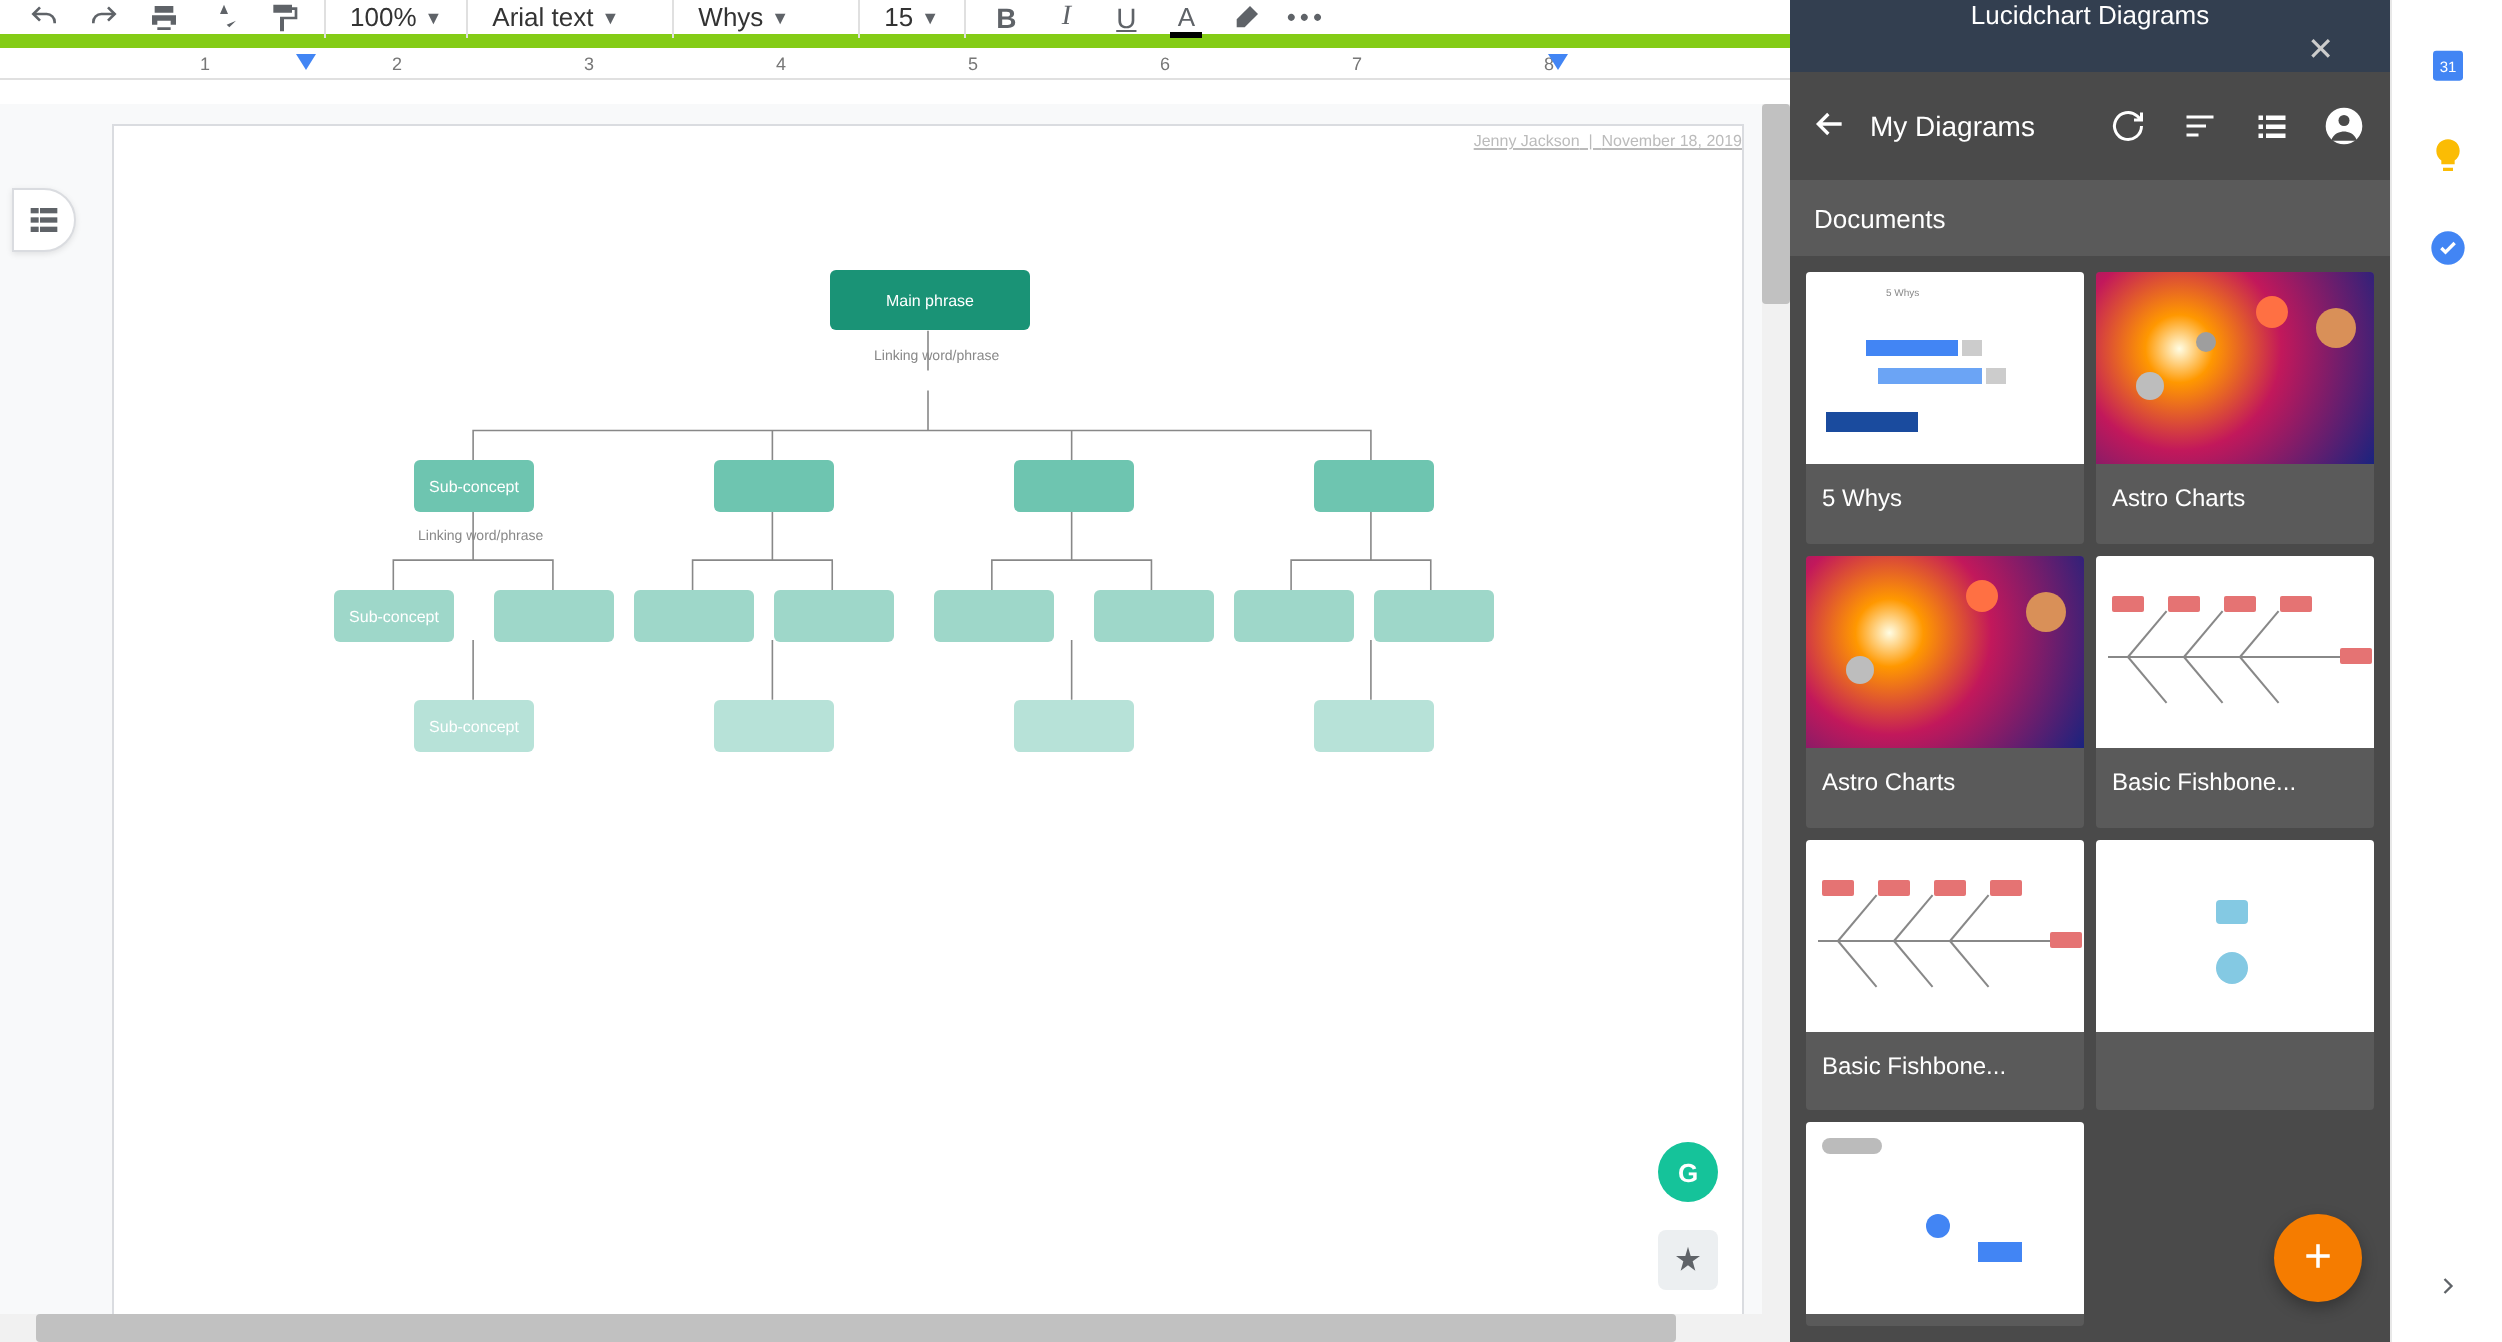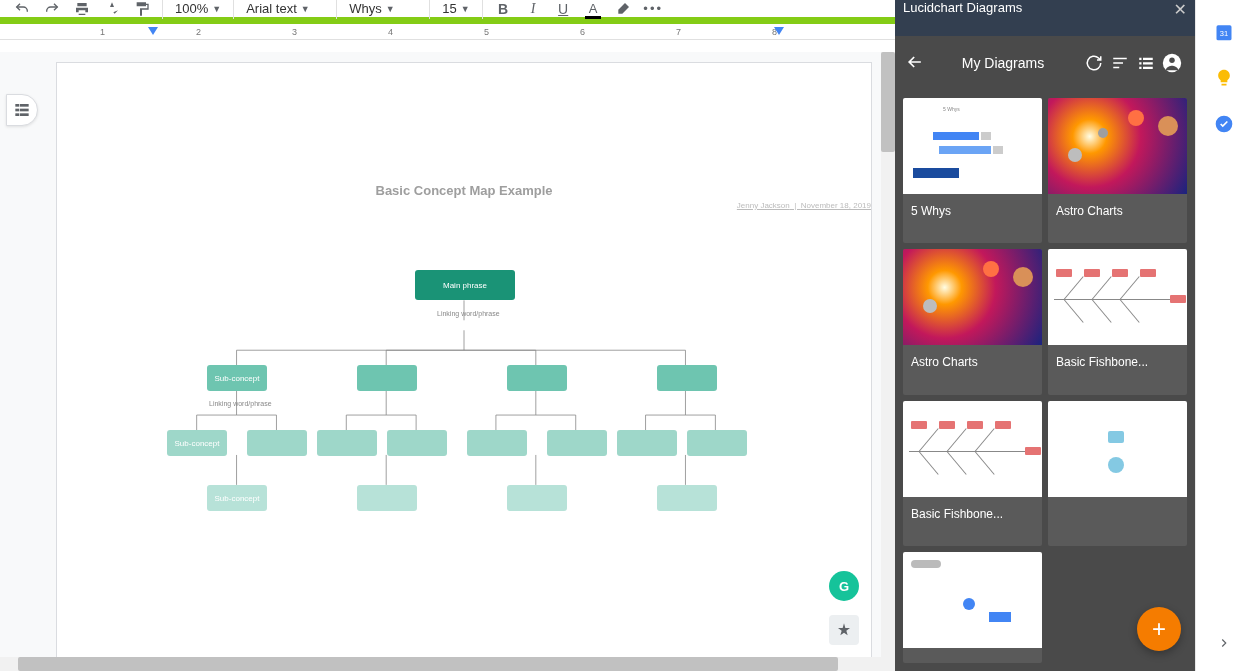--- a/index.html
+++ b/index.html
@@ -38,23 +38,23 @@
 .cm-box { position:absolute; border-radius:3px; display:flex; align-items:center; justify-content:center; font-size:8px; color:#fff; }
 .cm-main { background:#1a9376; width:100px; height:30px; }
 .cm-sub { background:#6ec5b0; width:60px; height:26px; }
 .cm-leaf { background:#9ed7c9; width:60px; height:26px; }
 .cm-leaf2 { background:#b7e2d8; width:60px; height:26px; }
 .cm-label { position:absolute; font-size:7px; color:#888; }
 svg.lines { position:absolute; top:0; left:0; width:100%; height:100%; pointer-events:none; }
 
 
 .sidepanel { position: absolute; top: 0; right: 56px; width: 300px; height: 671px; background: #4a4a4a; color: #fff; display:flex; flex-direction:column; }
-.sp-header { height: 36px; background: #333f50; display:flex; align-items:flex-start; padding:0 8px; font-size:13px; font-weight:500; }
+.sp-header { height: 36px; background: #333f50; display:flex; align-items:center; padding:0 28px; font-size:13px; font-weight:500;flex-direction:column; }
 .sp-header .close { margin-left:auto; cursor:pointer; font-size:16px; color:#ccc; }
-.sp-nav { height: 54px; display:flex; align-items:center; padding:0 10px; gap:0;text-align:center; }
+.sp-nav { height: 54px; display:flex; align-items:center; padding:0 10px; gap:10px; }
 .sp-nav .back { cursor:pointer; }
 .sp-nav .title { font-size:14px; font-weight:500; flex:1; }
 .sp-nav .icon { width:26px; height:26px; display:flex; align-items:center; justify-content:center; cursor:pointer; color:#eee; }
 .sp-section { height:38px; background:#5a5a5a; display:flex; align-items:center; padding:0 12px; font-size:13px; }
 .sp-grid { flex:1; overflow-y:auto; padding:8px; display:grid; grid-template-columns:1fr 1fr; gap:6px; }
 .sp-card { background:#5a5a5a; border-radius:2px; overflow:hidden; cursor:pointer; }
 .sp-thumb { height:96px; background:#fff; position:relative; overflow:hidden; }
 .sp-card-label { padding:10px 8px; font-size:12px; color:#fff; white-space:nowrap; overflow:hidden; text-overflow:ellipsis; }
 .fab { position:absolute; bottom:20px; right:14px; width:44px; height:44px; border-radius:50%; background:#f57c00; display:flex; align-items:center; justify-content:center; color:#fff; font-size:24px; box-shadow:0 3px 8px rgba(0,0,0,0.3); cursor:pointer; }
 
@@ -176,21 +176,20 @@
     <svg width="16" height="16" viewBox="0 0 24 24" fill="none" stroke="#5f6368" stroke-width="2">
         <rect x="3" y="4" width="4" height="2"></rect>
         <rect x="3" y="11" width="4" height="2"></rect>
         <rect x="3" y="18" width="4" height="2"></rect>
         <rect x="10" y="4" width="11" height="2"></rect>
         <rect x="10" y="11" width="11" height="2"></rect>
         <rect x="10" y="18" width="11" height="2"></rect>
       </svg>
   </div>
   <div class="page">
-    <div class="doc-title">Basic Concept Map Example</div>
     <div class="doc-meta"><span>Jenny Jackson</span> &nbsp;|&nbsp; <span>November 18, 2019</span></div>
     <div class="concept-map">
       <svg class="lines" viewBox="0 0 816 340">
         <g stroke="#888" stroke-width="0.8" fill="none">
           <path d="M408 30 V50"></path>
           <path d="M408 60 V80 H180 V95 M408 80 H330 V95 M408 80 H480 V95 M408 80 H630 V95"></path>
           <path d="M180 120 V145 M180 145 H140 V160 M180 145 H220 V160"></path>
           <path d="M330 120 V145 M330 145 H290 V160 M330 145 H360 V160"></path>
           <path d="M480 120 V145 M480 145 H440 V160 M480 145 H520 V160"></path>
           <path d="M630 120 V145 M630 145 H590 V160 M630 145 H660 V160"></path>
@@ -265,20 +264,23 @@
         </svg>
       </span>
     <span class="icon">
         <svg width="22" height="22" viewBox="0 0 24 24" fill="#fff">
           <circle cx="12" cy="12" r="10"></circle>
           <circle cx="12" cy="9" r="3" fill="#4a4a4a"></circle>
           <path d="M5 20c1-4 5-5 7-5s6 1 7 5" fill="#4a4a4a"></path>
         </svg>
       </span>
   </div>
+  <div class="sp-section">
+      <span>Documents</span>
+    </div>
   <div class="sp-grid">
 
     <div class="sp-card">
       <div class="sp-thumb">
         <div class="mini-text" style="left:40px;top:8px">5 Whys</div>
         <div class="mini-bar" style="left:30px;top:34px;width:46px;height:8px;background:#4285f4"></div>
         <div class="mini-block" style="left:78px;top:34px;width:10px;height:8px;background:#ccc"></div>
         <div class="mini-bar" style="left:36px;top:48px;width:52px;height:8px;background:#6ba4f5"></div>
         <div class="mini-block" style="left:90px;top:48px;width:10px;height:8px;background:#ccc"></div>
         <div class="mini-bar" style="left:10px;top:70px;width:46px;height:10px;background:#1a4b9e"></div>

